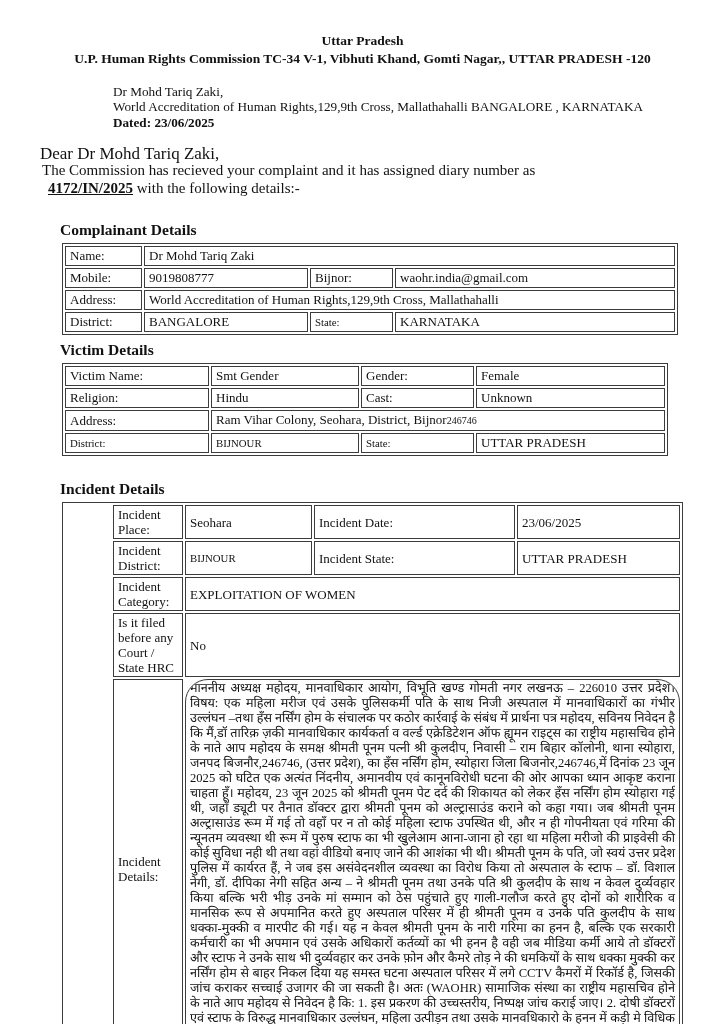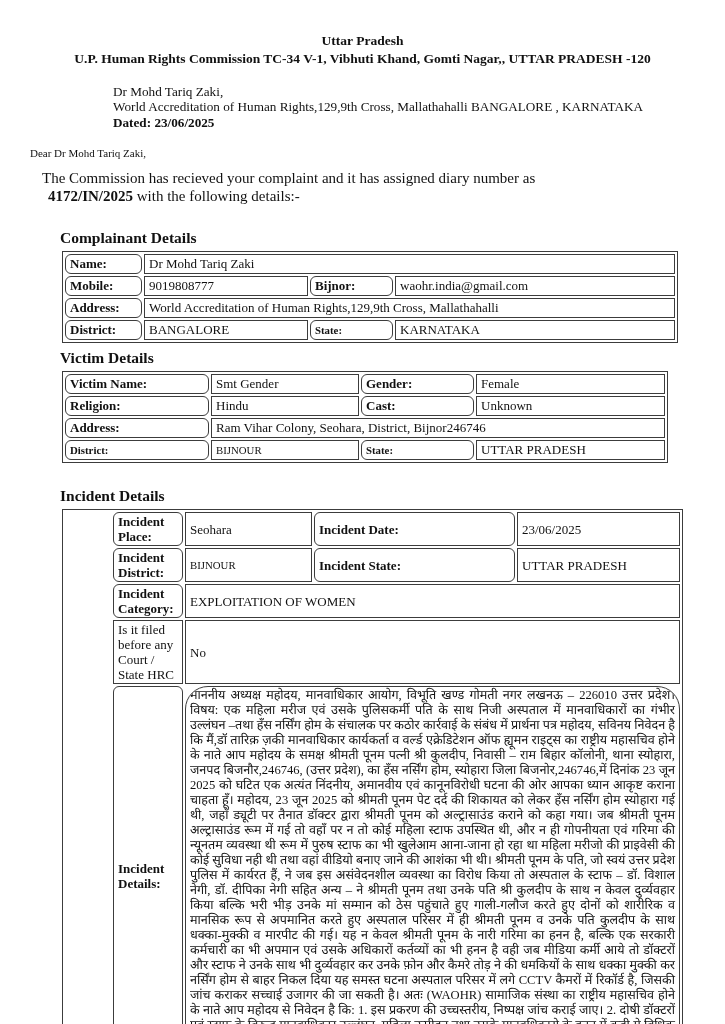--- a/index.html
+++ b/index.html
@@ -5,41 +5,41 @@
   html,body{margin:0;padding:0;background:#ffffff;}
   body{
     width:725px;height:1024px;overflow:hidden;
     font-family:"Liberation Serif","DejaVu Serif",serif;
     color:#111;
   }
   .title1{margin:33px 0 0;text-align:center;font-weight:bold;font-size:13.5px;}
   .title2{margin:2px 0 12px;text-align:center;font-weight:bold;font-size:13.5px;}
   .recipient{margin:17px 0 0 113px;font-size:13.2px;line-height:15.3px;}
   .recipient .dated{font-weight:bold;}
-  .salutation{margin:15px 0 0 30px;font-size:11px;line-height:17.5px;}
-  .intro{margin:8px 0 0 42px;font-size:15px;line-height:17.5px;width:625px;}
-  .intro b{margin-left:6px;}
+  .salutation{margin:15px 0 0 40px;font-size:17px;line-height:17.5px;}
+  .intro{margin:0 0 0 42px;font-size:15px;line-height:17.5px;width:625px;}
+  .intro b{margin-left:6px;text-decoration:underline;}
   .section-heading{font-size:15.5px;font-weight:bold;margin:24px 0 4px 60px;}
   .vic-heading{margin-top:6px;}
   table.doc{
     border-collapse:separate;border-spacing:2px;
     border:1px solid #3c3c3c;
     margin-left:62px;table-layout:fixed;
     font-size:13px;
   }
   table.doc td{
     border:1px solid #3c3c3c;
     padding:1px 4px;height:16px;line-height:16px;
     overflow:hidden;vertical-align:middle;
     white-space:nowrap;
   }
   table.doc td.wrap{white-space:normal;}
-  td.lbl{font-weight:bold;border-radius:6px;}
+  td.lbl{font-weight:normal;}
   td.sm{font-size:10.8px;}
-  .sm-inline{font-size:13px;margin-top:19px;}
+  .sm-inline{font-size:10px;margin-top:19px;}
   table.comp{width:616px;}
   table.vict{width:606px;}
   table.inc{width:621px;font-size:13px;padding-left:48px;}
   table.inc td{white-space:normal;line-height:15px;}
   td.court-lbl{font-weight:normal;line-height:14.3px;vertical-align:top;}
   td.details-lbl{vertical-align:top;line-height:16px;}
   td.details-val{
     vertical-align:top;text-align:justify;
     font-size:12.6px;line-height:17.2px;
     min-height:400px;padding:2px 4px;border-radius:23px;

